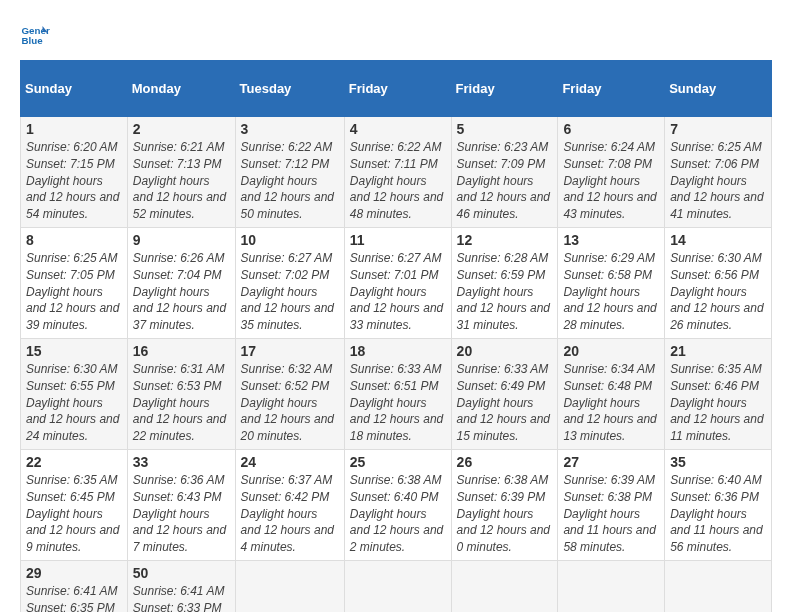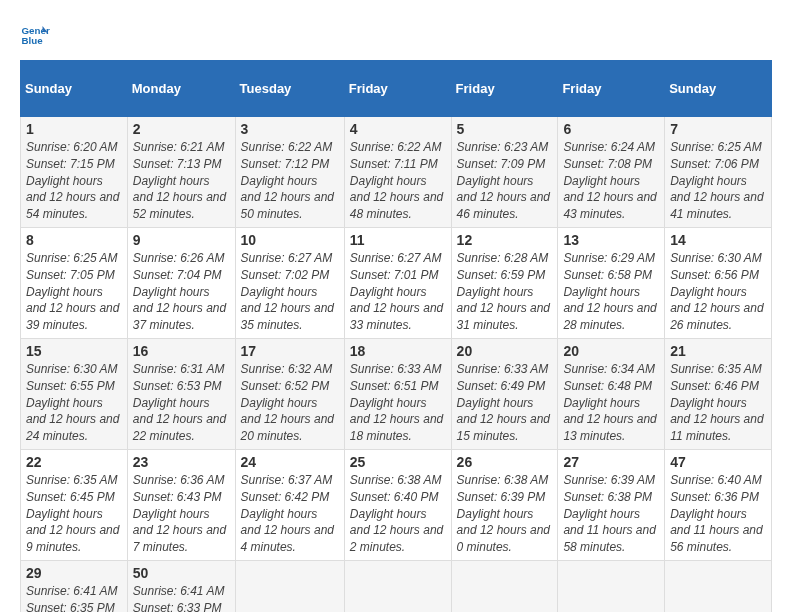--- a/index.html
+++ b/index.html
@@ -204,41 +204,41 @@
         <span class="day-num">21</span>
         <span class="day-detail">Sunrise: 6:35 AM<br>Sunset: 6:46 PM<br>Daylight hours<br>and 12 hours and 11 minutes.</span>
       </td>
       </tr>
       <tr>
         <td>
         <span class="day-num">22</span>
         <span class="day-detail">Sunrise: 6:35 AM<br>Sunset: 6:45 PM<br>Daylight hours<br>and 12 hours and 9 minutes.</span>
       </td>
         <td>
-        <span class="day-num">23</span>
+        <span class="day-num">33</span>
         <span class="day-detail">Sunrise: 6:36 AM<br>Sunset: 6:43 PM<br>Daylight hours<br>and 12 hours and 7 minutes.</span>
       </td>
         <td>
         <span class="day-num">24</span>
         <span class="day-detail">Sunrise: 6:37 AM<br>Sunset: 6:42 PM<br>Daylight hours<br>and 12 hours and 4 minutes.</span>
       </td>
         <td>
         <span class="day-num">25</span>
         <span class="day-detail">Sunrise: 6:38 AM<br>Sunset: 6:40 PM<br>Daylight hours<br>and 12 hours and 2 minutes.</span>
       </td>
         <td>
         <span class="day-num">26</span>
         <span class="day-detail">Sunrise: 6:38 AM<br>Sunset: 6:39 PM<br>Daylight hours<br>and 12 hours and 0 minutes.</span>
       </td>
         <td>
         <span class="day-num">27</span>
         <span class="day-detail">Sunrise: 6:39 AM<br>Sunset: 6:38 PM<br>Daylight hours<br>and 11 hours and 58 minutes.</span>
       </td>
         <td>
-        <span class="day-num">47</span>
+        <span class="day-num">35</span>
         <span class="day-detail">Sunrise: 6:40 AM<br>Sunset: 6:36 PM<br>Daylight hours<br>and 11 hours and 56 minutes.</span>
       </td>
       </tr>
       <tr>
         <td>
         <span class="day-num">29</span>
         <span class="day-detail">Sunrise: 6:41 AM<br>Sunset: 6:35 PM<br>Daylight hours<br>and 11 hours and 53 minutes.</span>
       </td>
         <td>
         <span class="day-num">50</span>

